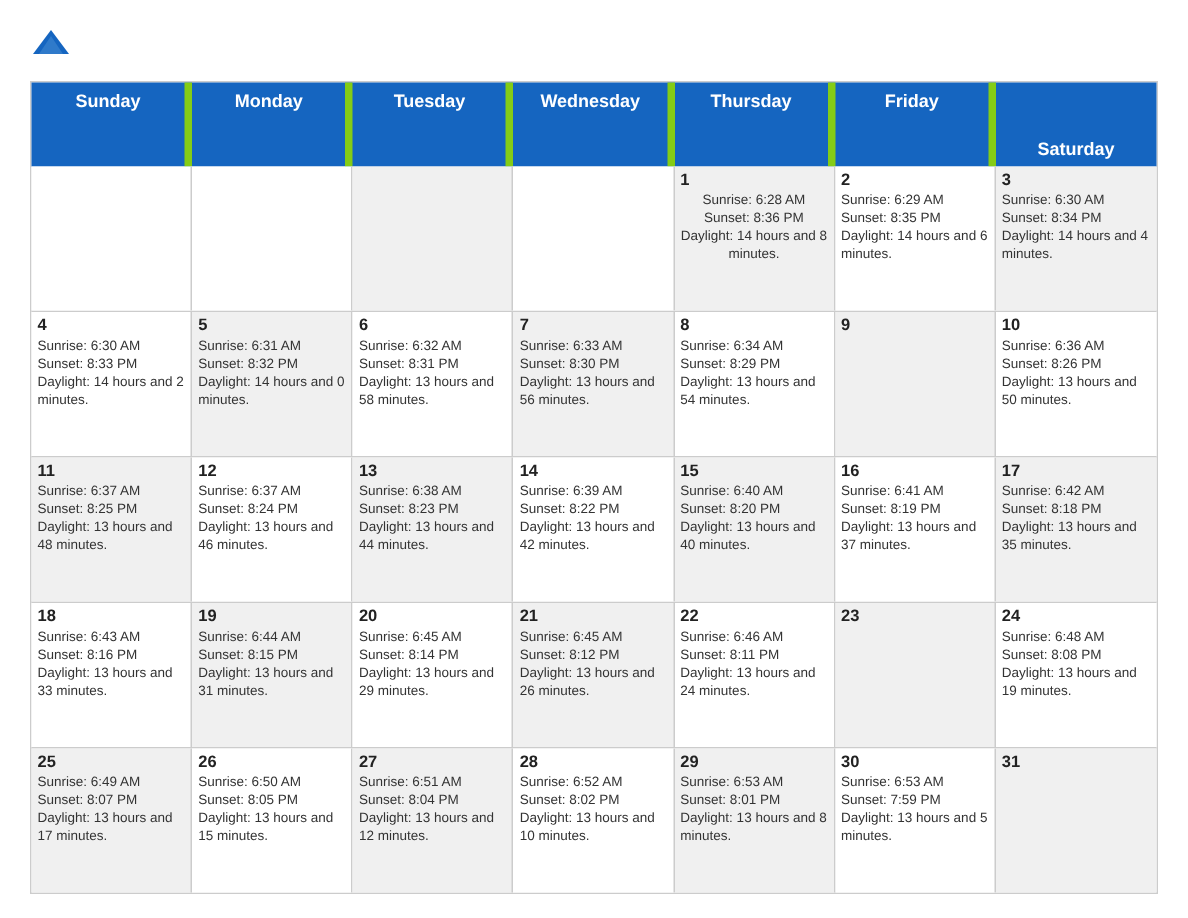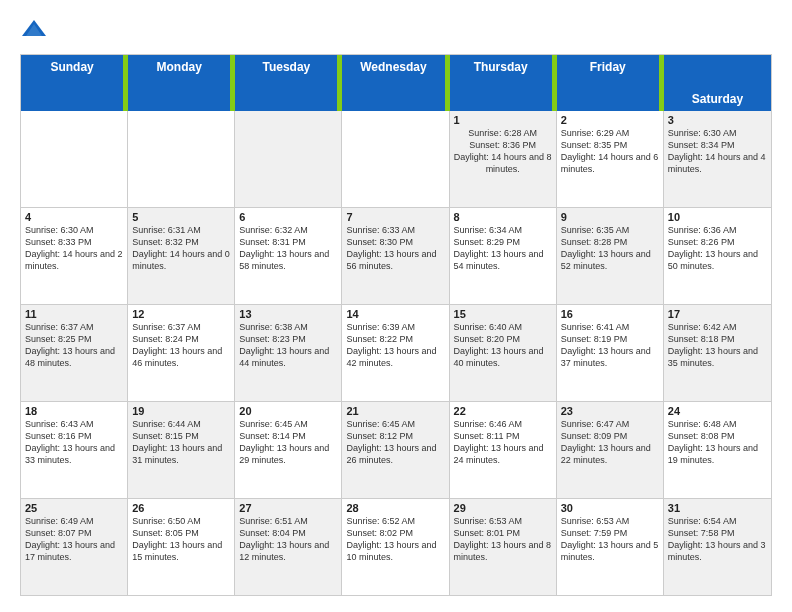--- a/index.html
+++ b/index.html
@@ -195,23 +195,20 @@
 Daylight: 13 hours and 56 minutes.</div>
           </div>
           <div class="cal-cell">
             <span class="day-num">8</span>
             <div class="cell-text" style="white-space: pre-line;">Sunrise: 6:34 AM
 Sunset: 8:29 PM
 Daylight: 13 hours and 54 minutes.</div>
           </div>
           <div class="cal-cell shaded">
             <span class="day-num">9</span>
-            <div class="cell-text" style="white-space: pre-line;">Sunrise: 6:35 AM
-Sunset: 8:28 PM
-Daylight: 13 hours and 52 minutes.</div>
           </div>
           <div class="cal-cell">
             <span class="day-num">10</span>
             <div class="cell-text" style="white-space: pre-line;">Sunrise: 6:36 AM
 Sunset: 8:26 PM
 Daylight: 13 hours and 50 minutes.</div>
           </div>
         </div>
         <div class="cal-row">
           <div class="cal-cell shaded">
@@ -283,23 +280,20 @@
 Daylight: 13 hours and 26 minutes.</div>
           </div>
           <div class="cal-cell">
             <span class="day-num">22</span>
             <div class="cell-text" style="white-space: pre-line;">Sunrise: 6:46 AM
 Sunset: 8:11 PM
 Daylight: 13 hours and 24 minutes.</div>
           </div>
           <div class="cal-cell shaded">
             <span class="day-num">23</span>
-            <div class="cell-text" style="white-space: pre-line;">Sunrise: 6:47 AM
-Sunset: 8:09 PM
-Daylight: 13 hours and 22 minutes.</div>
           </div>
           <div class="cal-cell">
             <span class="day-num">24</span>
             <div class="cell-text" style="white-space: pre-line;">Sunrise: 6:48 AM
 Sunset: 8:08 PM
 Daylight: 13 hours and 19 minutes.</div>
           </div>
         </div>
         <div class="cal-row">
           <div class="cal-cell shaded">
@@ -333,23 +327,20 @@
 Daylight: 13 hours and 8 minutes.</div>
           </div>
           <div class="cal-cell">
             <span class="day-num">30</span>
             <div class="cell-text" style="white-space: pre-line;">Sunrise: 6:53 AM
 Sunset: 7:59 PM
 Daylight: 13 hours and 5 minutes.</div>
           </div>
           <div class="cal-cell shaded">
             <span class="day-num">31</span>
-            <div class="cell-text" style="white-space: pre-line;">Sunrise: 6:54 AM
-Sunset: 7:58 PM
-Daylight: 13 hours and 3 minutes.</div>
           </div>
         </div>
       </div>
   </div>
 
   <div class="footer">
     <span></span>
   </div>
 </div>
 

